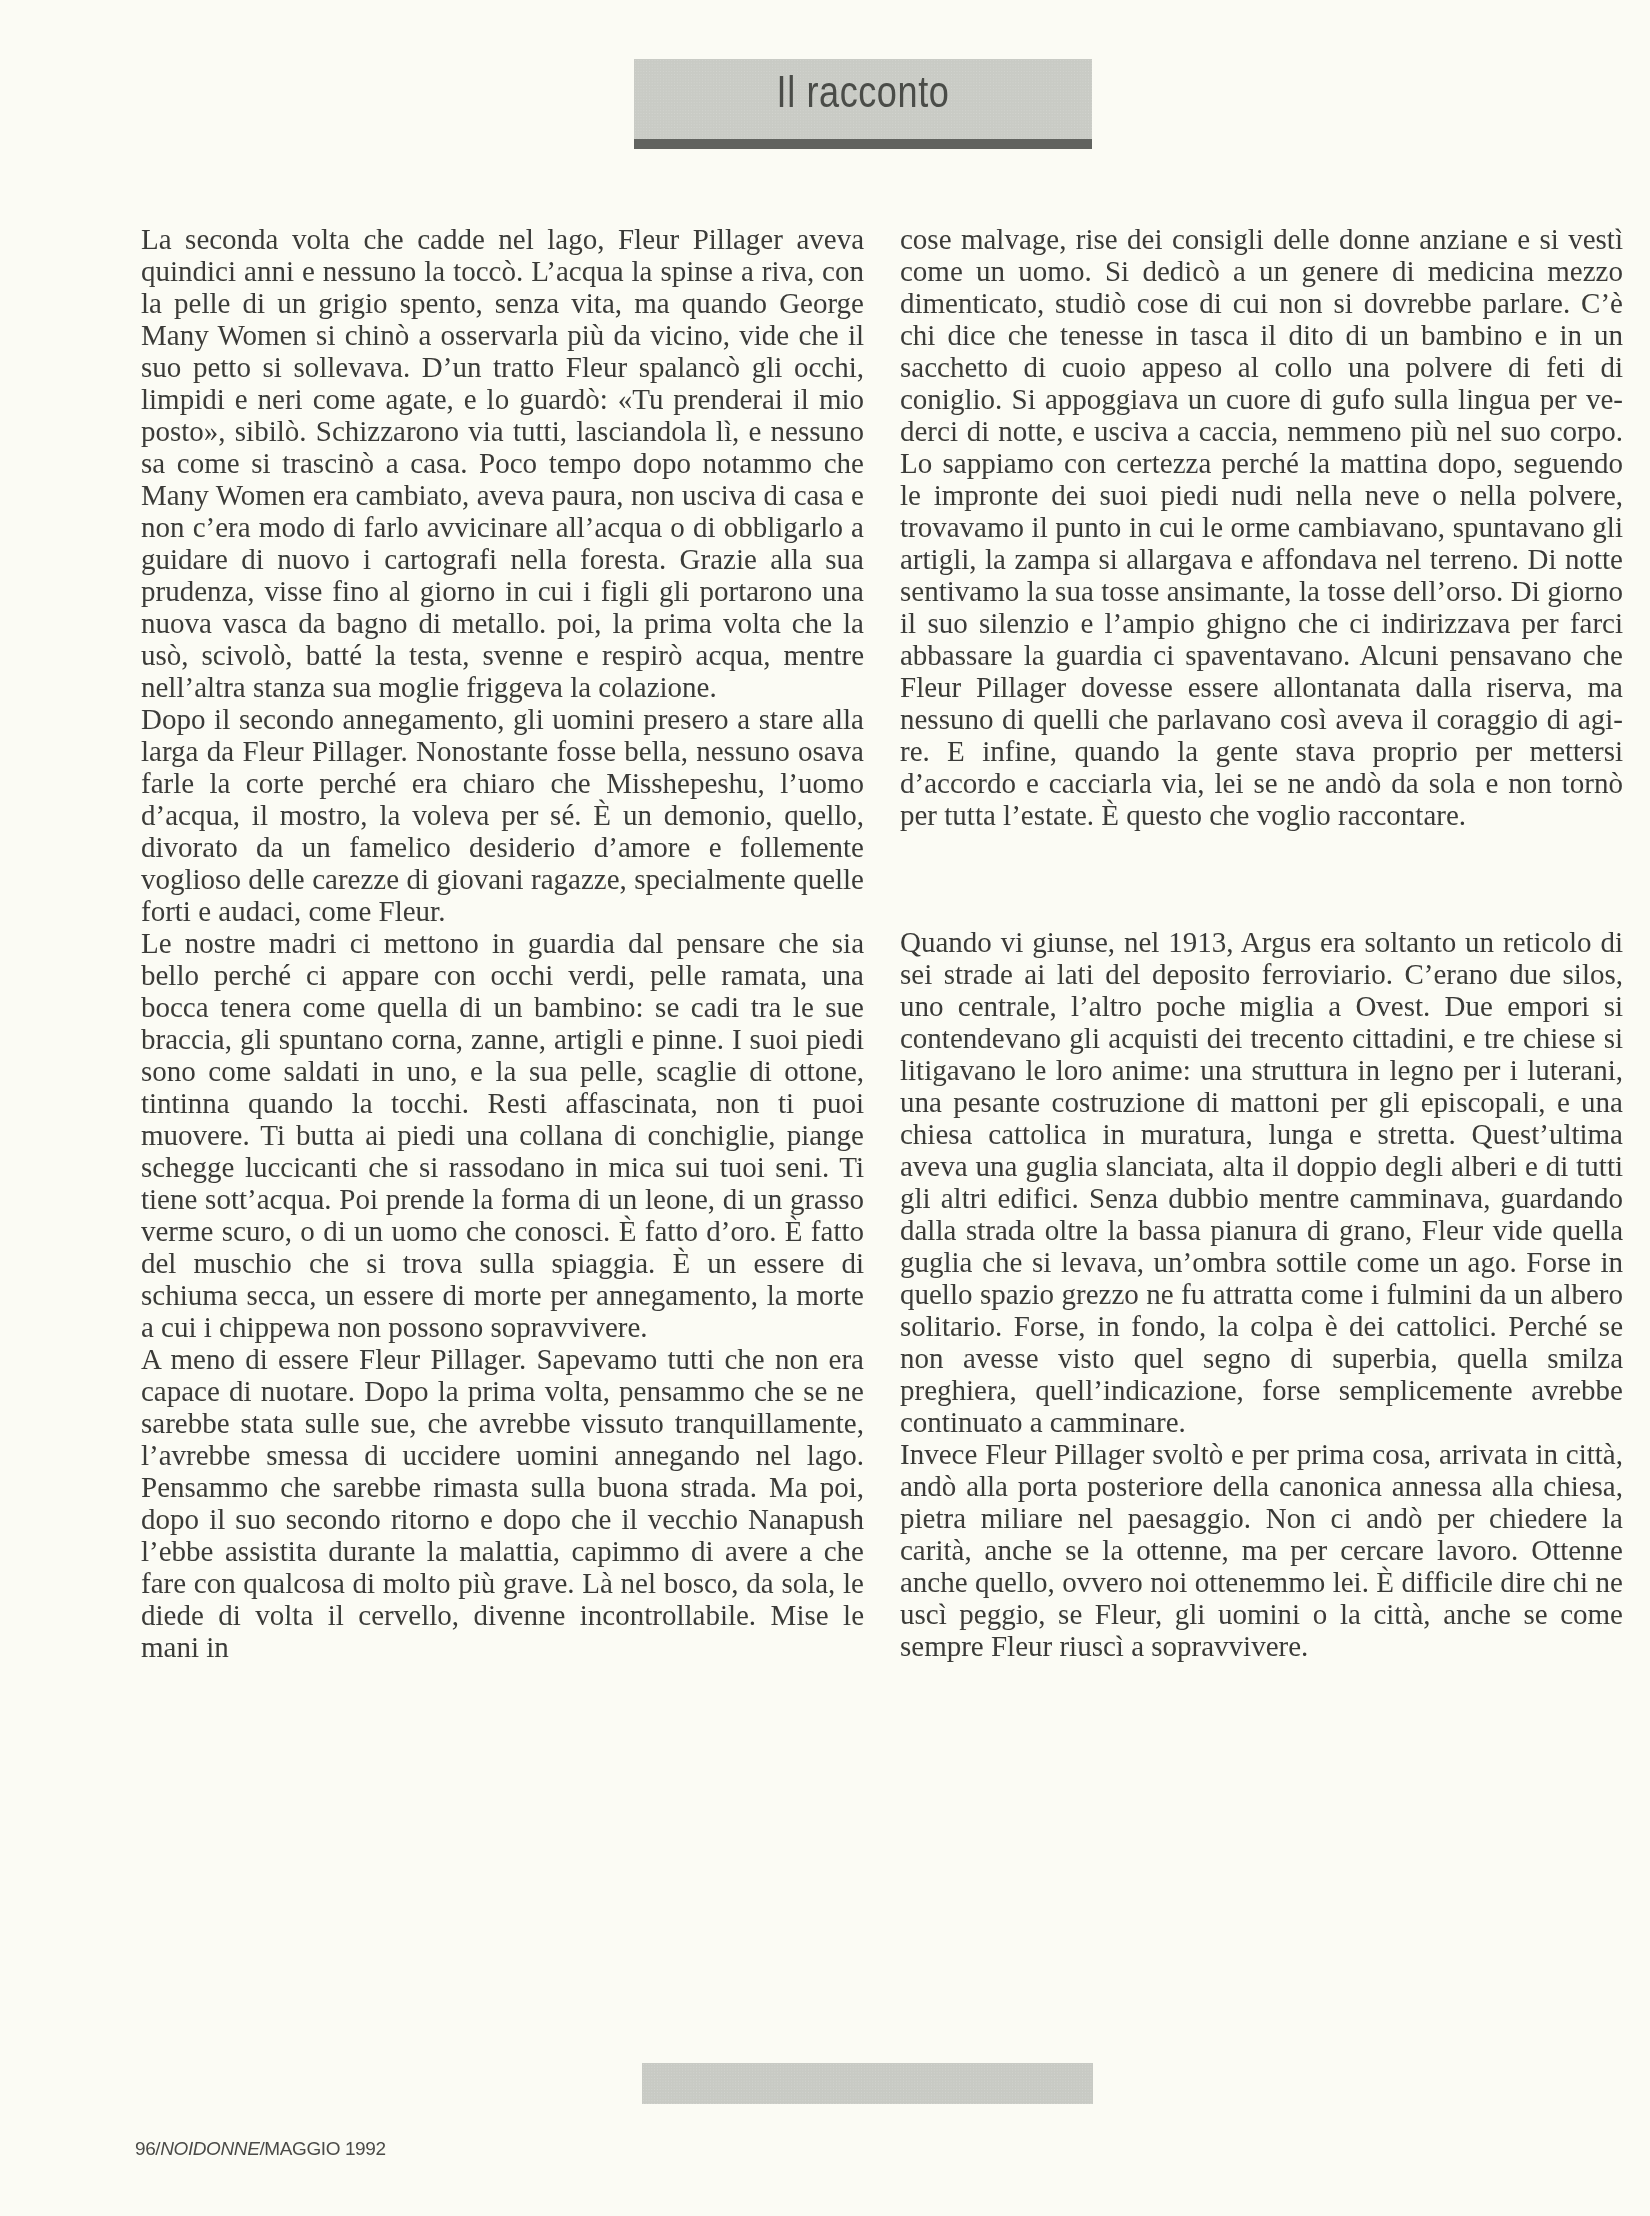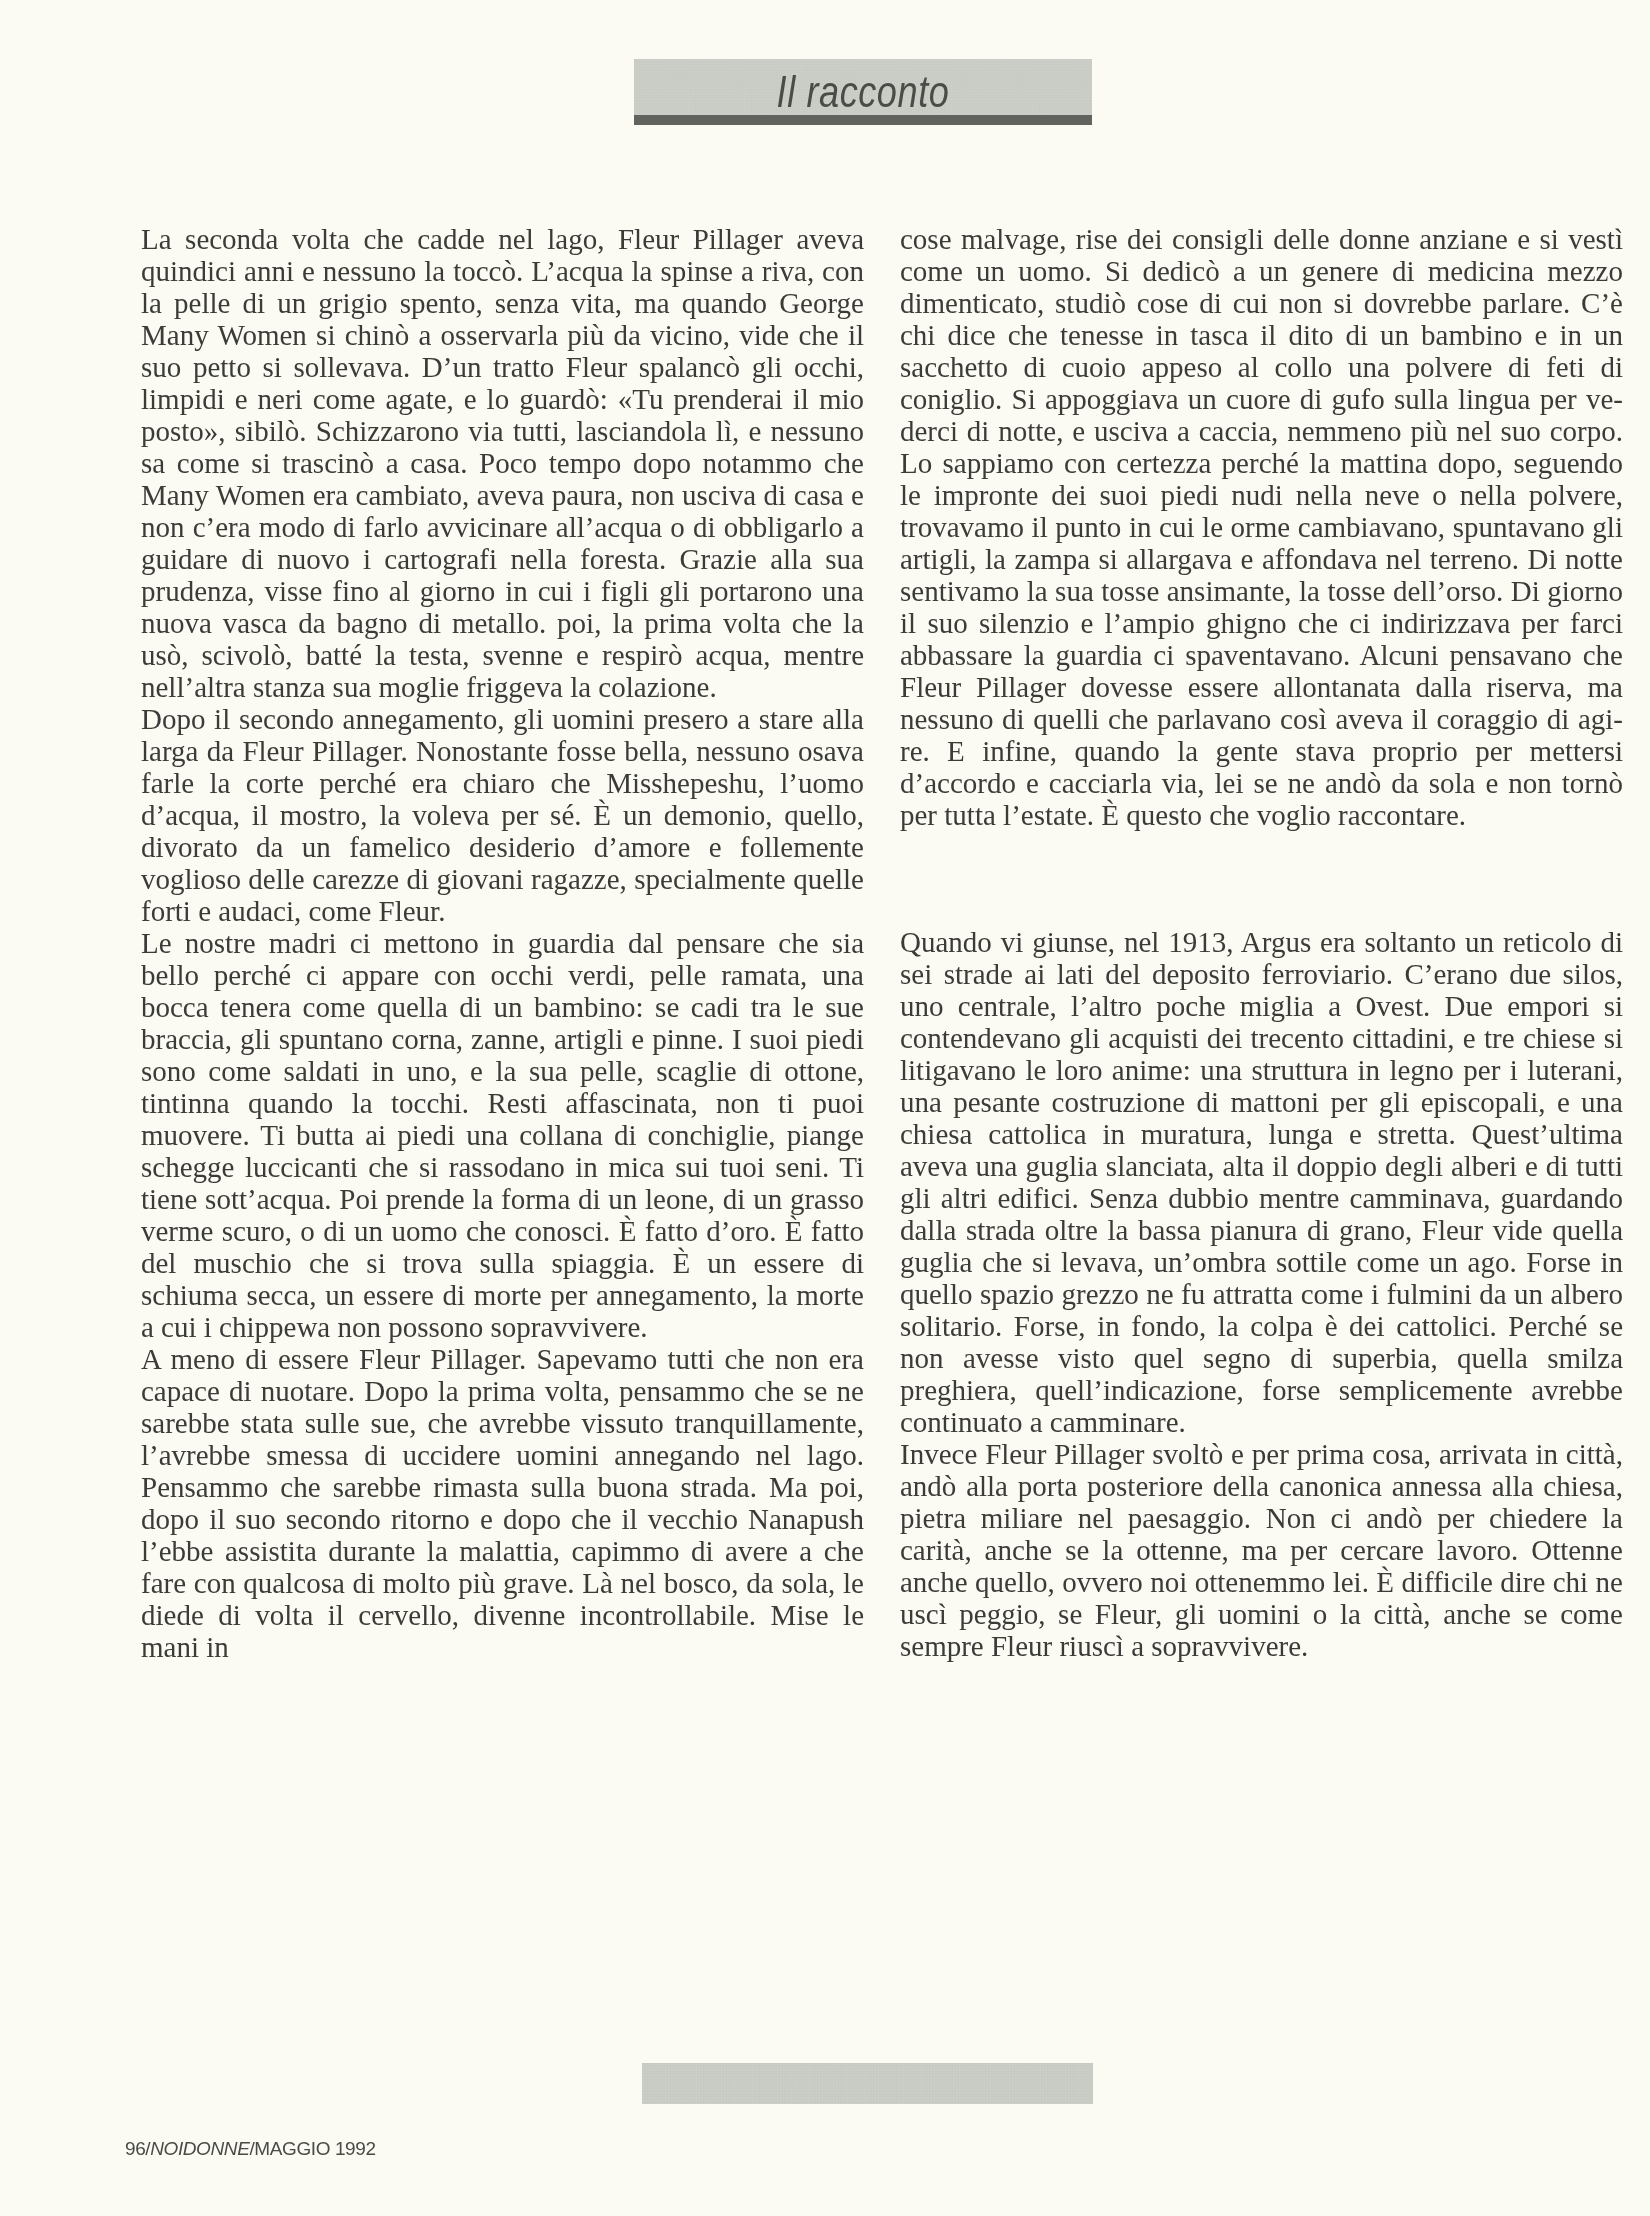--- a/index.html
+++ b/index.html
@@ -12,25 +12,24 @@
       height: 2216px;
       position: relative;
       overflow: hidden;
       color: #3e3e3b;
     }
     .section-header {
       position: absolute;
       left: 634px;
       top: 59px;
       width: 458px;
-      height: 66px;
+      height: 90px;
       background: #c9cbc5;
       background-image: radial-gradient(rgba(255,255,255,0.18) 0.7px, transparent 0.7px);
       background-size: 2.8px 2.8px;
-      font-style: italic;
     }
     .section-header .header-title {
       position: absolute;
       left: 0;
       right: 0;
       top: 8.4px;
       text-align: center;
       font-family: "Liberation Sans", sans-serif;
       font-size: 44px;
       letter-spacing: 0.7px;
@@ -71,21 +70,21 @@
       left: 642px;
       top: 2063px;
       width: 451px;
       height: 41px;
       background: #c8cac4;
       background-image: radial-gradient(rgba(255,255,255,0.2) 0.7px, transparent 0.7px);
       background-size: 2.8px 2.8px;
     }
     .footer {
       position: absolute;
-      left: 125px;
+      left: 135px;
       top: 2138px;
       font-family: "Liberation Sans", sans-serif;
       font-size: 19px;
       color: #4a4a47;
       letter-spacing: -0.4px;
     }
     .footer .mag { font-style: italic; }
   </style>
 </head>
 <body>

